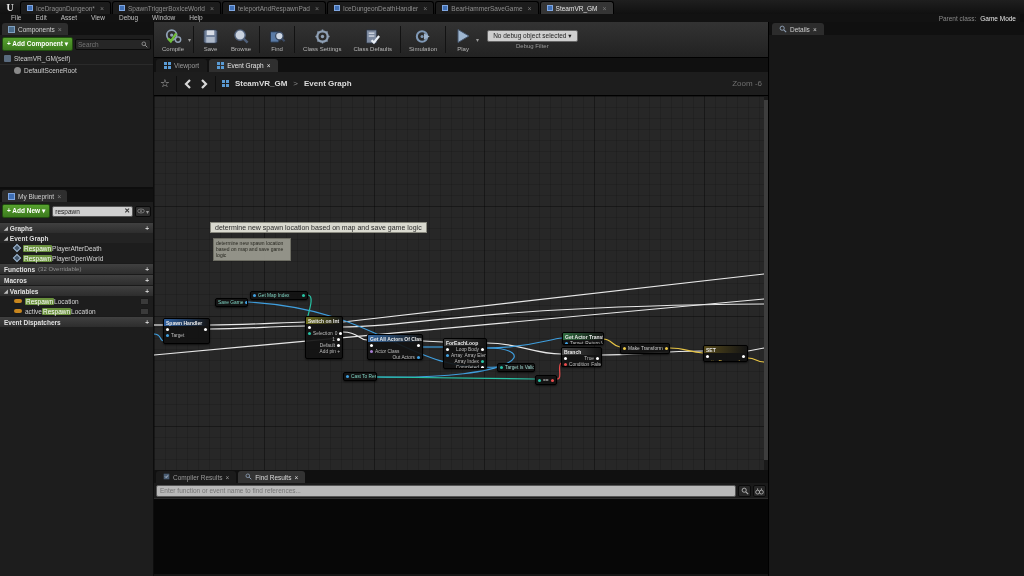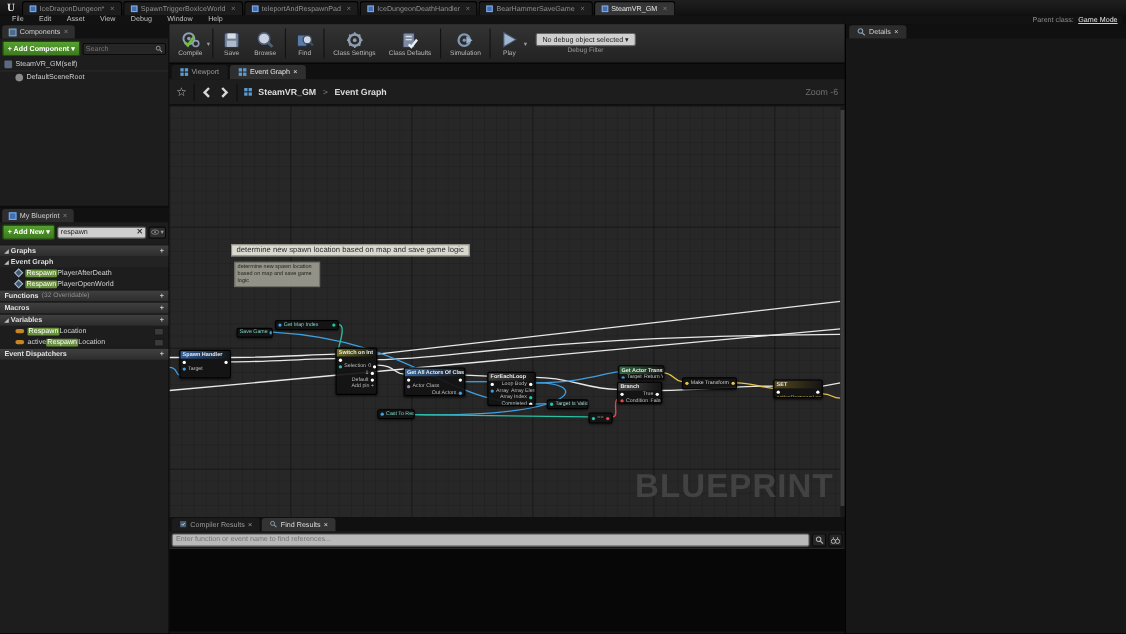--- a/index.html
+++ b/index.html
@@ -640,21 +640,20 @@
             </div>
             <div class="grow">
               <span class="pin" style="background: rgb(255, 255, 255);"></span>
               <span class="pin" style="background: rgb(255, 255, 255); margin-left: auto;"></span>
             </div>
             <div class="grow">
               <span style="color: rgb(232, 197, 69);">activeRespawnLocation</span>
             </div>
           </div>
         </div>
-      <div class="watermark">BLUEPRINT</div>
       <div class="vscroll">
         <div class="thumb"></div>
       </div>
     </div>
 
     <div class="bottom">
       <div class="btabs" id="bottom-tabs">
           <div class="btab">
             <span><svg width="7" height="7" viewBox="0 0 10 10">
                 <rect x="1" y="1" width="8" height="8" fill="#4a5d73"></rect>

